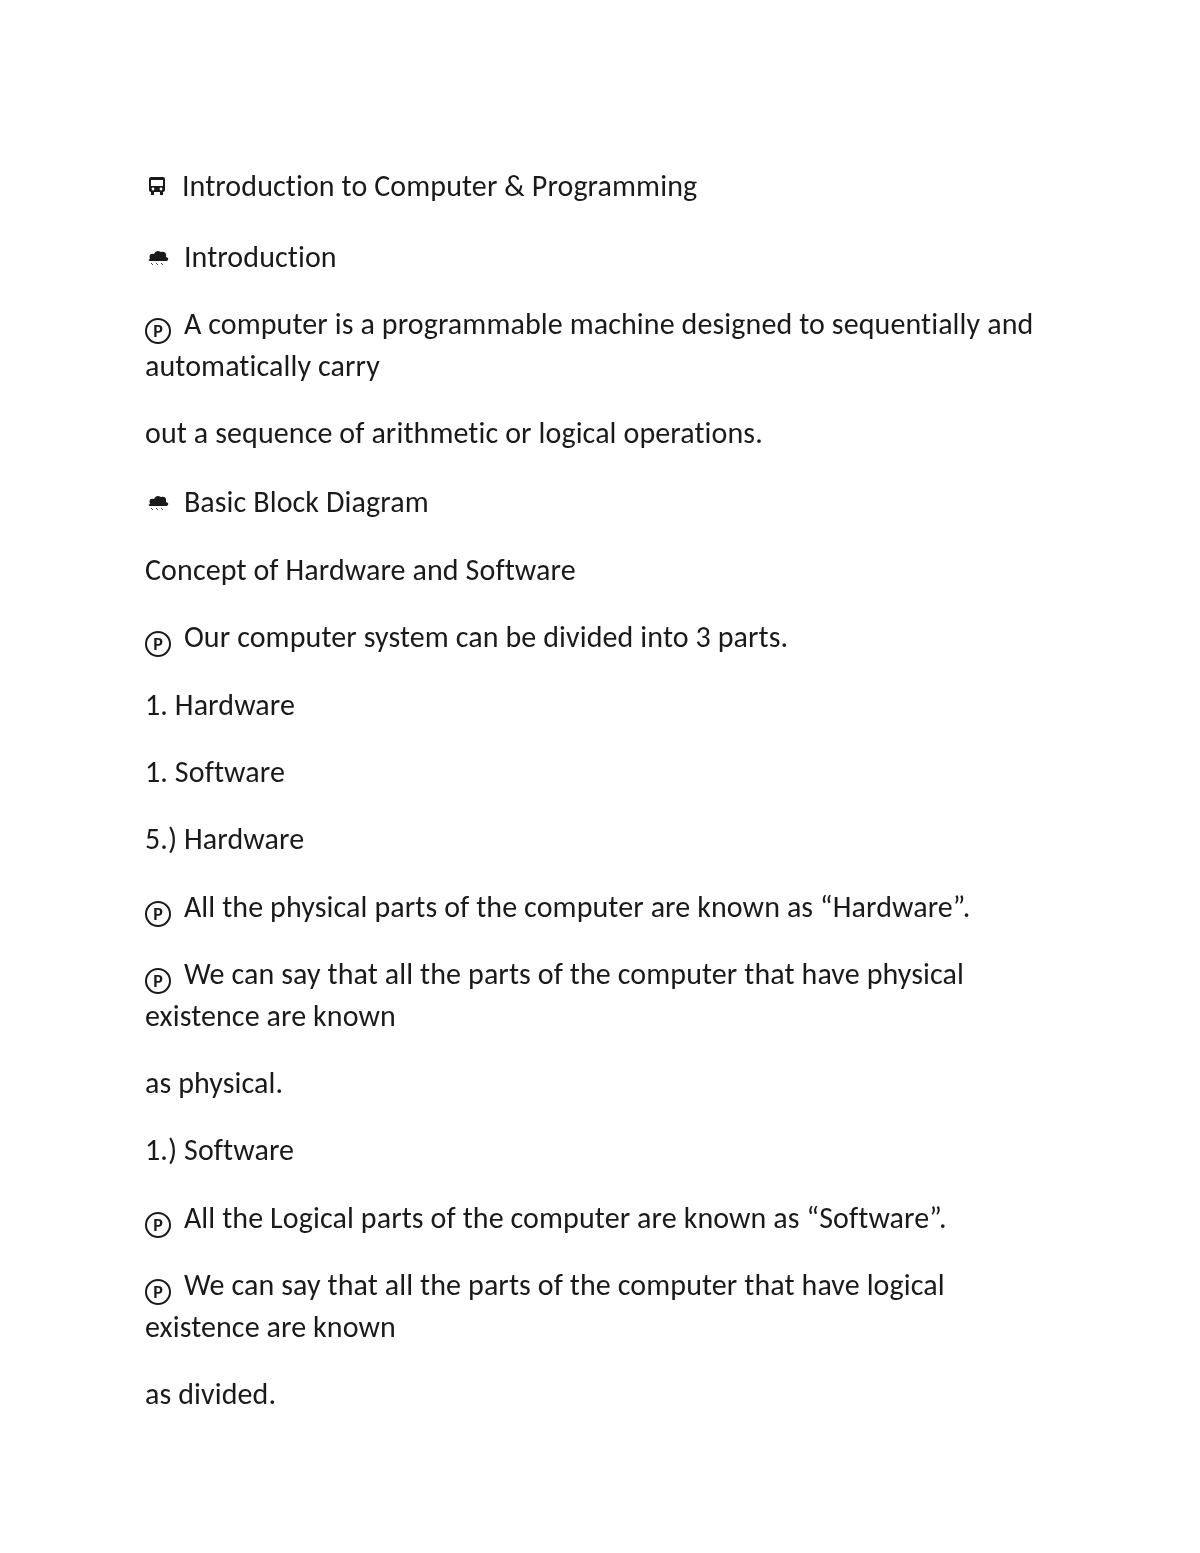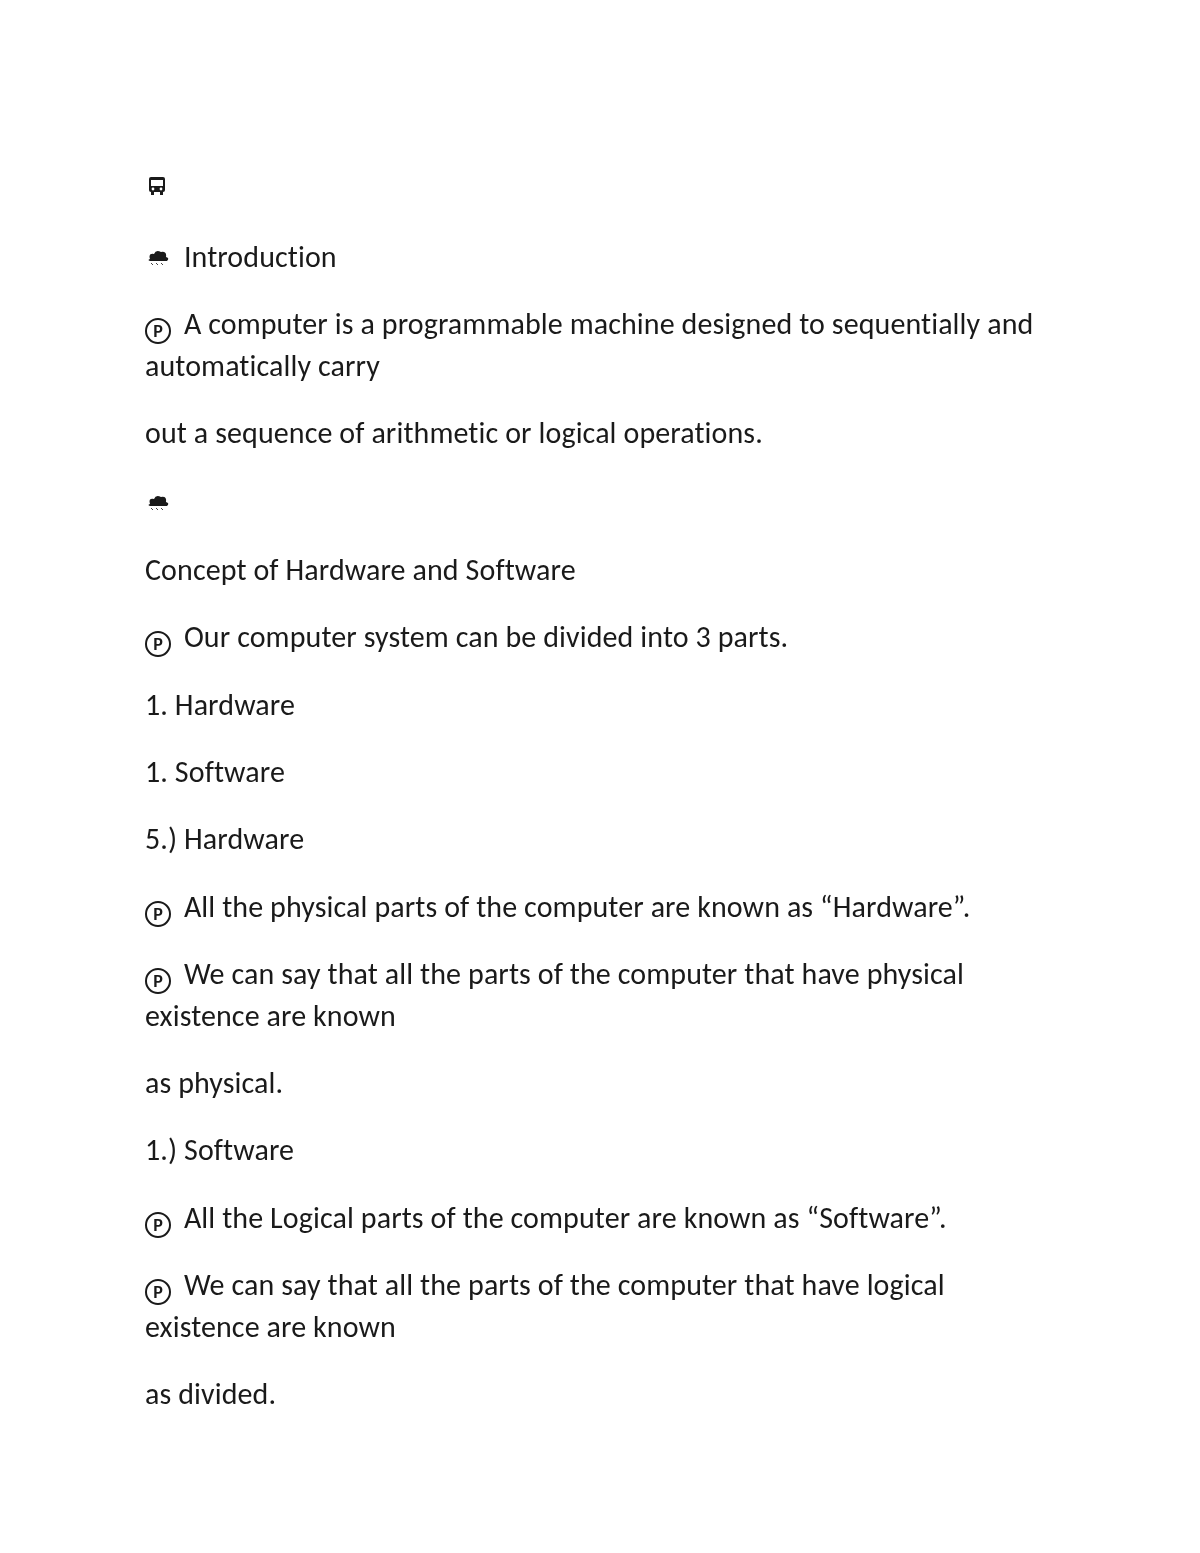--- a/index.html
+++ b/index.html
@@ -55,20 +55,21 @@
   <span class="icon bus-icon">
     <svg width="24" height="24" viewBox="0 0 24 24" fill="#1a1a1a">
         <rect x="4" y="3" width="16" height="15" rx="2"></rect>
         <rect x="6" y="6" width="12" height="6" fill="#fff"></rect>
         <circle cx="8" cy="15" r="1.4" fill="#fff"></circle>
         <circle cx="16" cy="15" r="1.4" fill="#fff"></circle>
         <rect x="6" y="18" width="3" height="3"></rect>
         <rect x="15" y="18" width="3" height="3"></rect>
       </svg>
   </span>
+  <span>Introduction to Computer &amp; Programming</span>
 </div>
 
 <div class="line">
   <span class="cloud-icon">
     <svg width="26" height="16" viewBox="0 0 26 16">
         <path d="M5 10 Q3 4 9 5 Q11 0 16 3 Q22 2 21 8 Q25 9 22 12 L5 12 Q2 11 5 10 Z" fill="#1a1a1a"></path>
         <line x1="6" y1="14" x2="8" y2="16" stroke="#1a1a1a" stroke-width="0.8"></line>
         <line x1="11" y1="14" x2="13" y2="16" stroke="#1a1a1a" stroke-width="0.8"></line>
         <line x1="16" y1="14" x2="18" y2="16" stroke="#1a1a1a" stroke-width="0.8"></line>
       </svg>
@@ -87,20 +88,21 @@
 
 <div class="line">
   <span class="cloud-icon">
     <svg width="26" height="16" viewBox="0 0 26 16">
         <path d="M5 10 Q3 4 9 5 Q11 0 16 3 Q22 2 21 8 Q25 9 22 12 L5 12 Q2 11 5 10 Z" fill="#1a1a1a"></path>
         <line x1="6" y1="14" x2="8" y2="16" stroke="#1a1a1a" stroke-width="0.8"></line>
         <line x1="11" y1="14" x2="13" y2="16" stroke="#1a1a1a" stroke-width="0.8"></line>
         <line x1="16" y1="14" x2="18" y2="16" stroke="#1a1a1a" stroke-width="0.8"></line>
       </svg>
   </span>
+  <span>Basic Block Diagram</span>
 </div>
 
 <div class="line">
   <span>Concept of Hardware and Software</span>
 </div>
 
 <div class="line">
   <span class="circle-p">P</span>
   <span>Our computer system can be divided into 3 parts.</span>
 </div>

